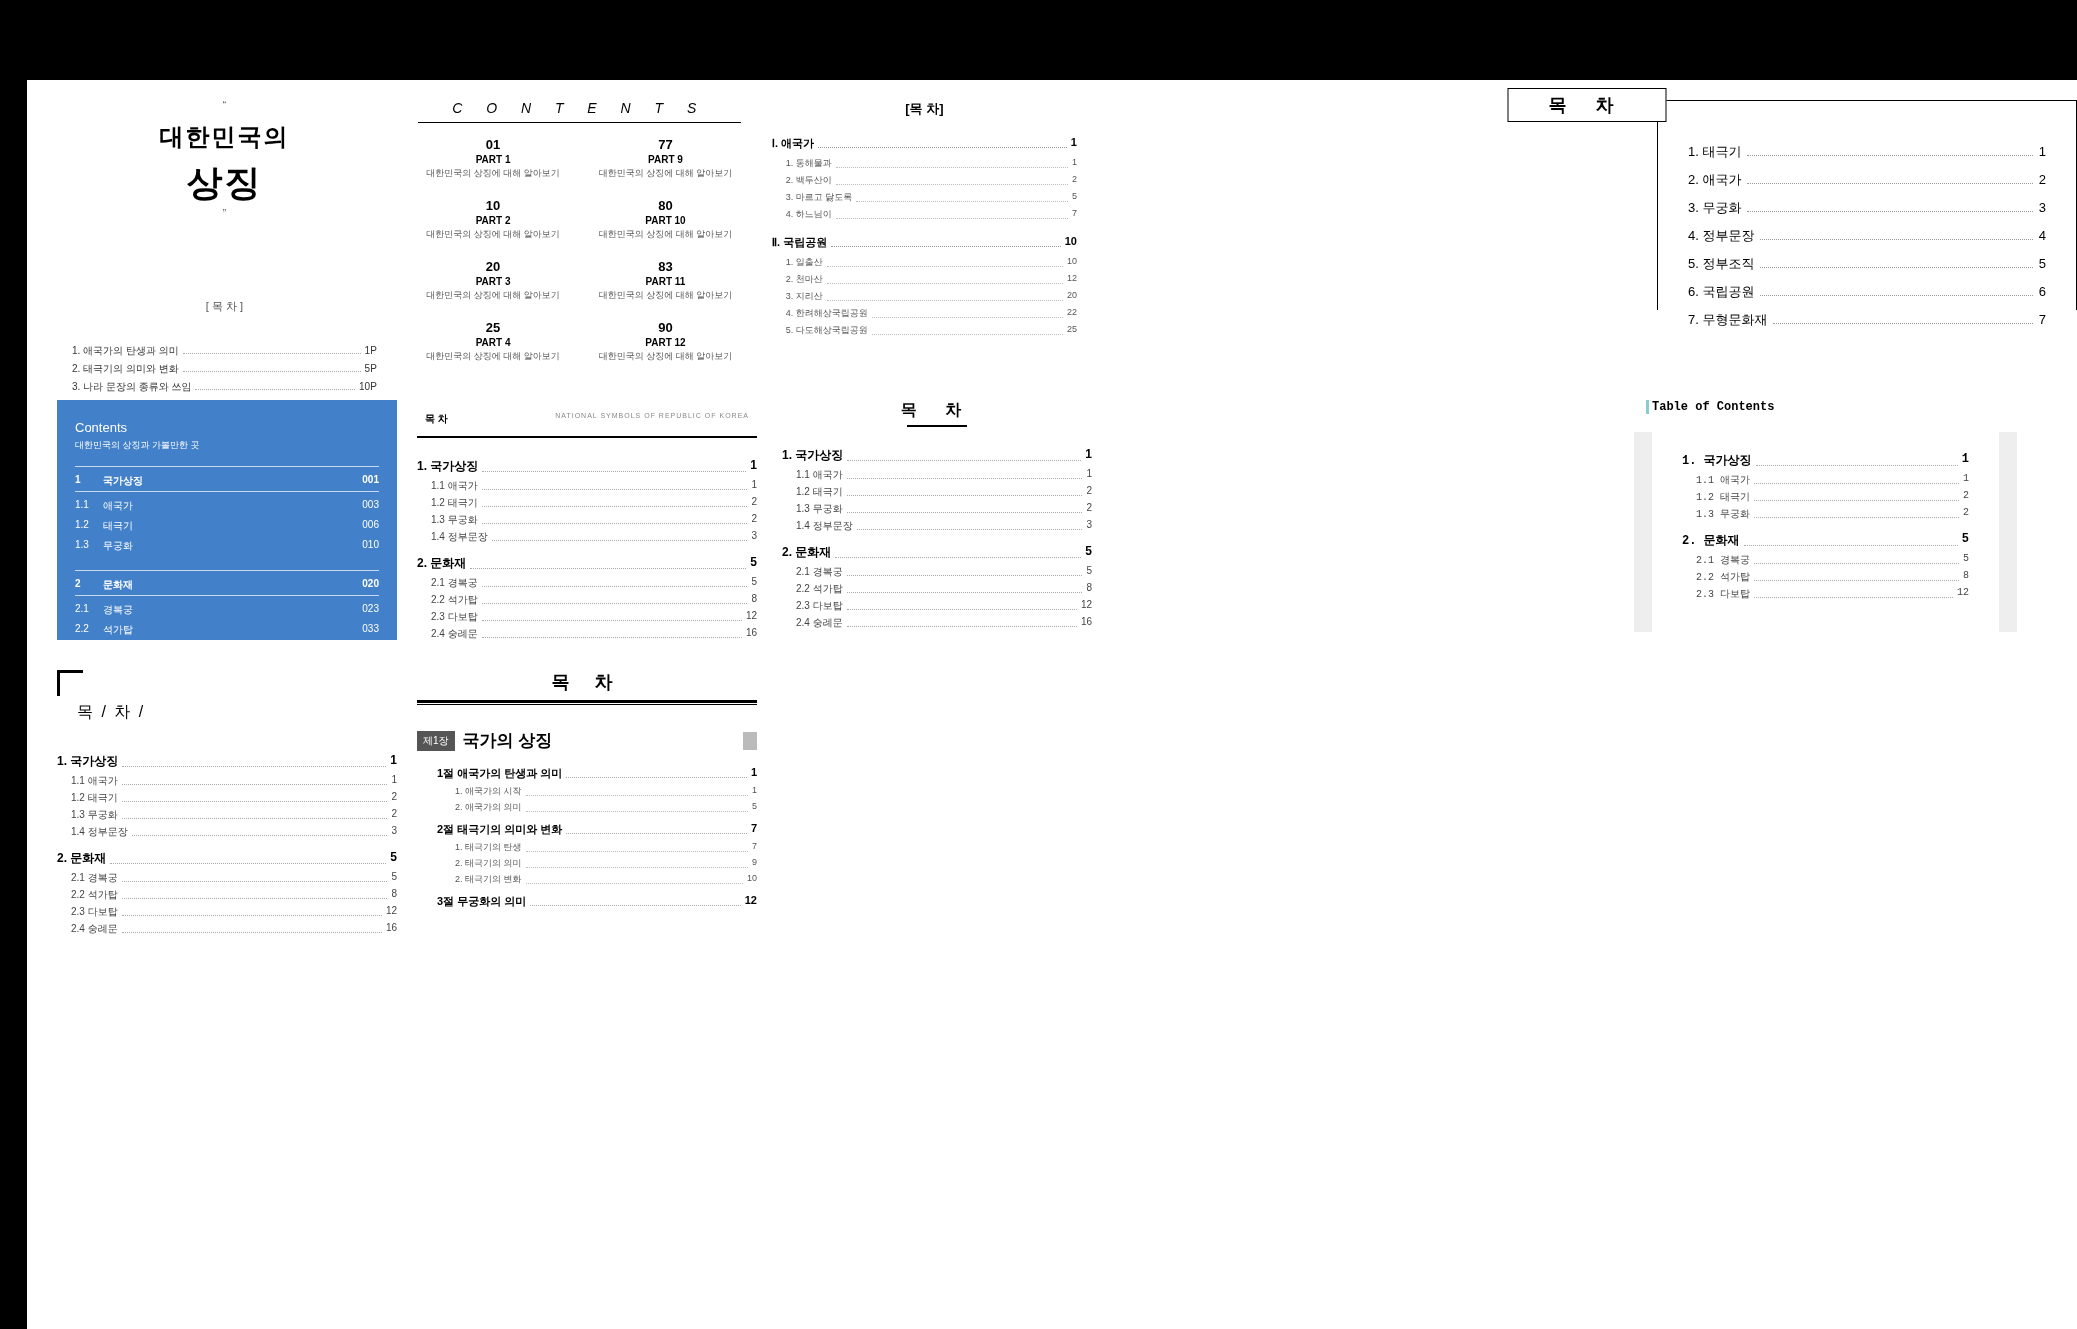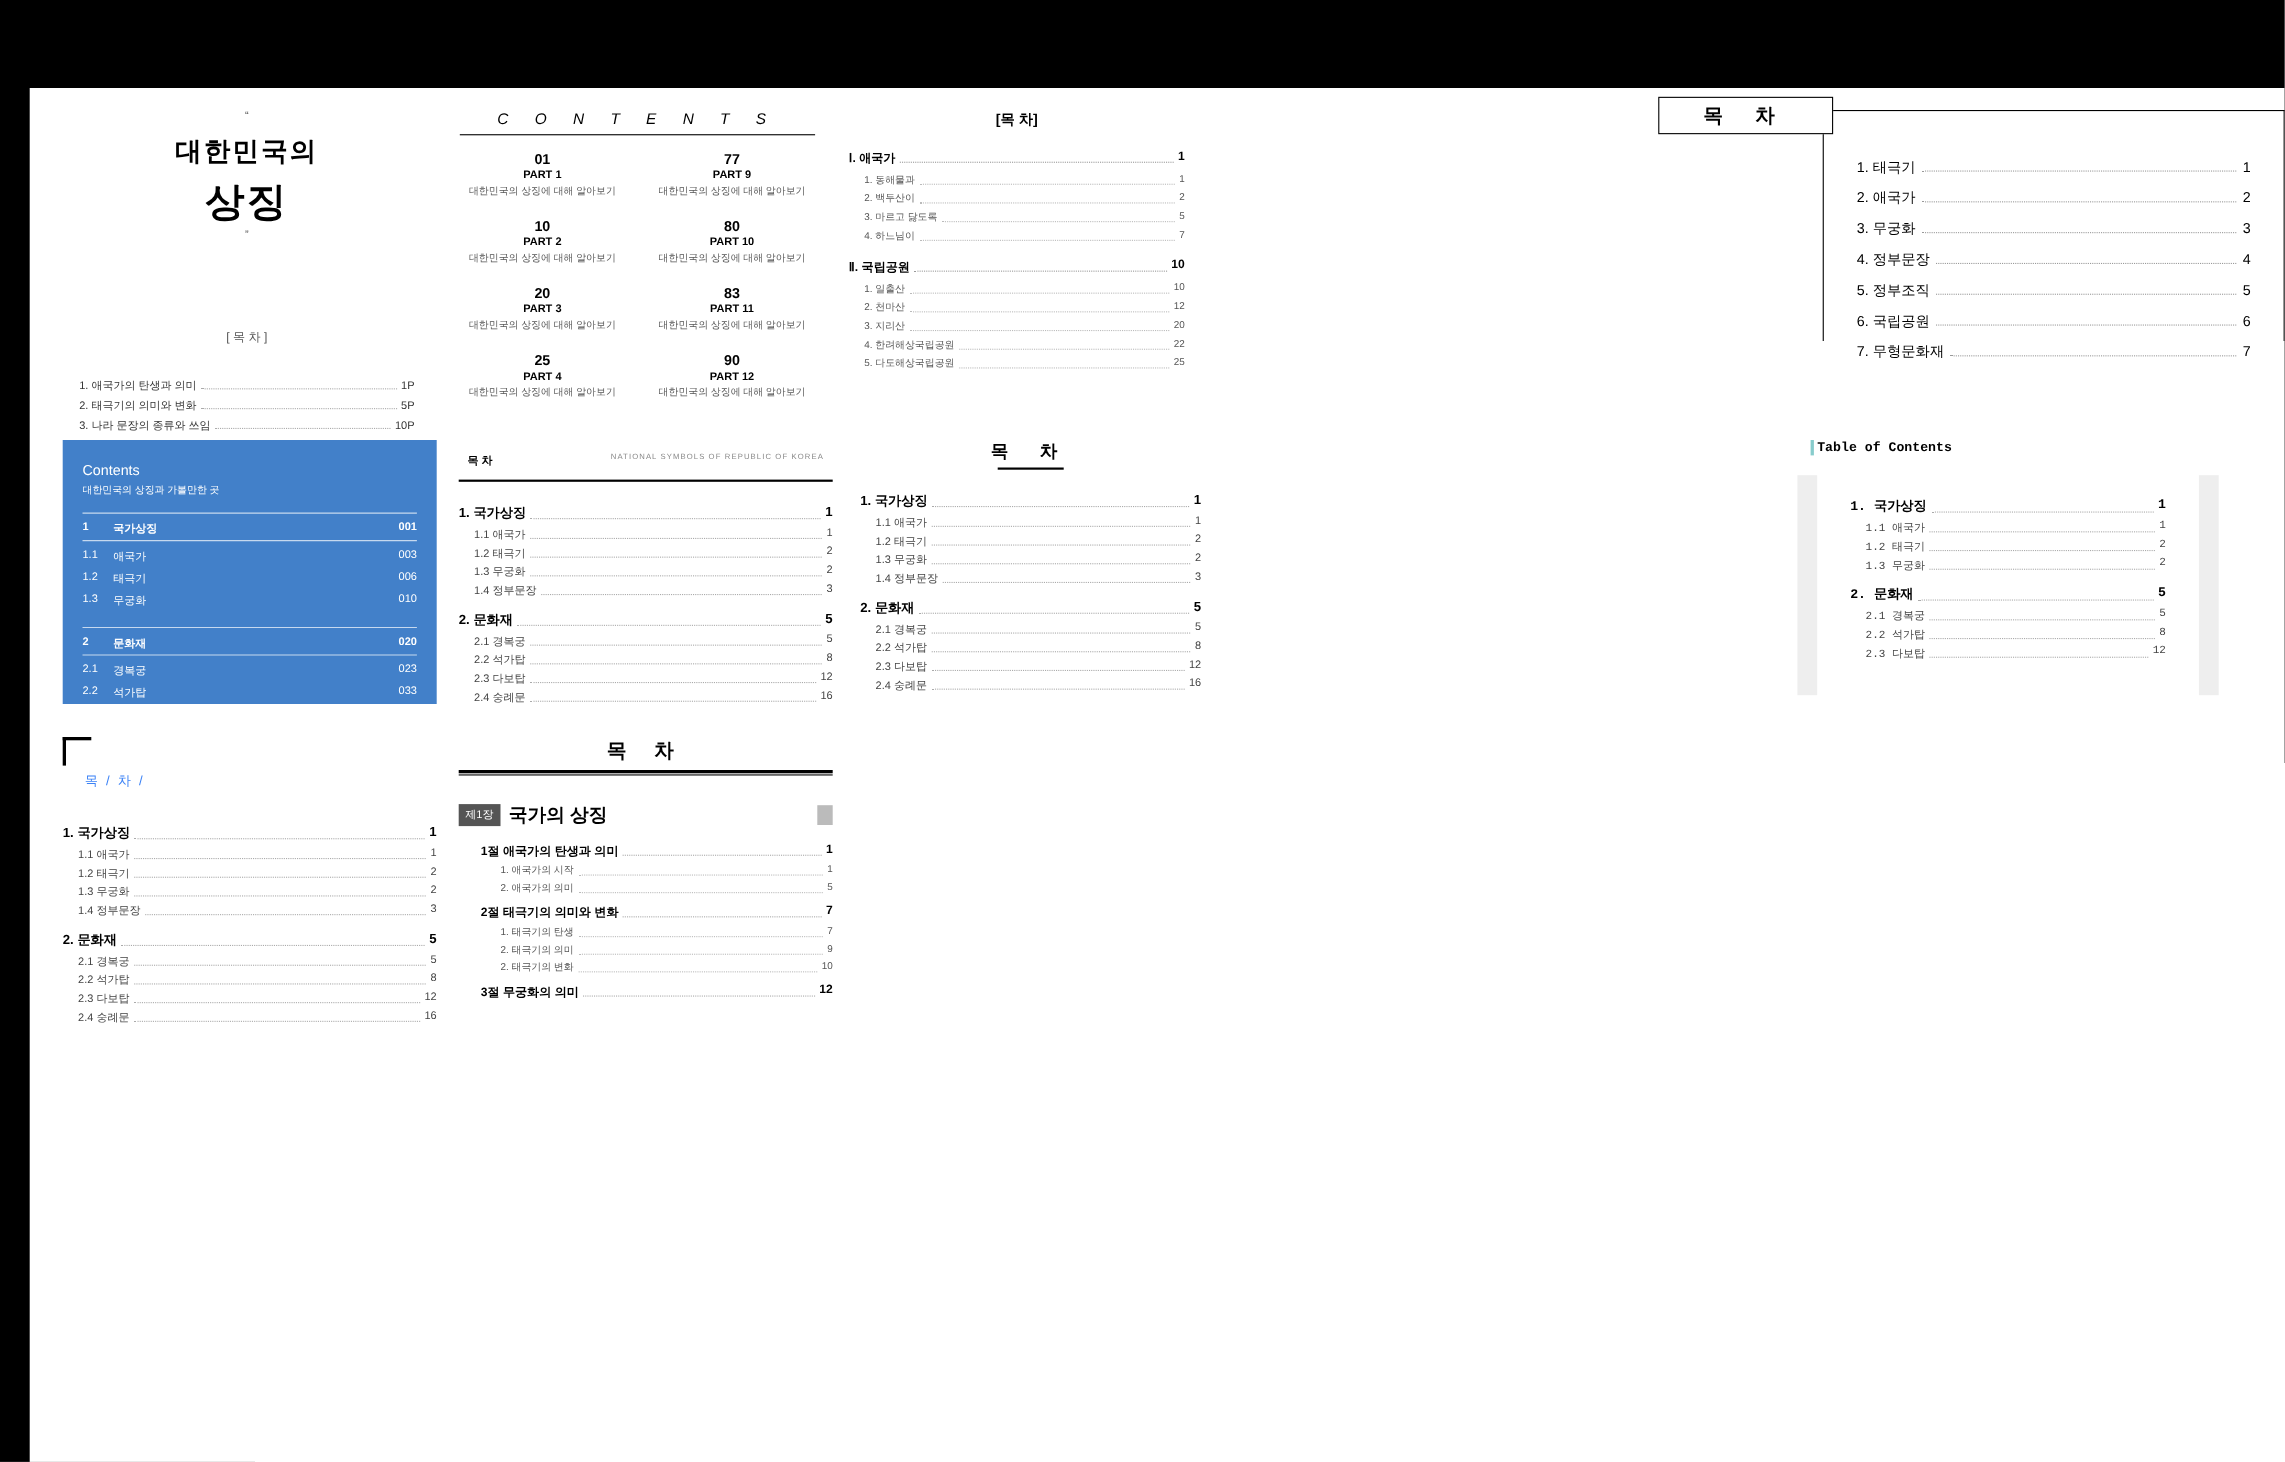--- a/index.html
+++ b/index.html
@@ -82,21 +82,21 @@
   .c2d .accent { position: absolute; left: -6px; top: 0; width: 3px; height: 14px; background: #8cc; }
   .c2d .hd { font-size: 12px; font-weight: 700; margin-bottom: 18px; }
   .c2d .box { position: relative; padding: 20px 30px; }
   .c2d .box::before { content:""; position:absolute; left:-18px; top:0; bottom:0; width:18px; background:#eee; }
   .c2d .box::after { content:""; position:absolute; right:-18px; top:0; bottom:0; width:18px; background:#eee; }
 
   
   .r3 { height: 300px; margin-top: 30px; }
   .c3a { width: 340px; margin-left: 30px; }
   .c3a .corner { width: 26px; height: 26px; border-left: 3px solid #000; border-top: 3px solid #000; }
-  .c3a .hd { font-size: 12px; margin: 6px 0 30px 20px; color: #3b82f6; letter-spacing: 2px; }
+  .c3a .hd { font-size: 16px; margin: 6px 0 30px 20px; color: #000000; letter-spacing: 2px; }
 
   .c3b { width: 340px; margin-left: 20px; }
   .c3b .hd { text-align: center; font-size: 18px; font-weight: 700; letter-spacing: 10px; }
   .c3b .rule { border-top: 3px solid #000; border-bottom: 1px solid #000; height: 5px; margin: 6px 0 24px; }
   .c3b .chip { display: flex; align-items: center; margin-bottom: 14px; }
   .c3b .chip .b { background: #555; color: #fff; font-size: 10px; padding: 3px 6px; }
   .c3b .chip .t { font-size: 17px; font-weight: 700; margin-left: 8px; flex:1; }
   .c3b .chip .e { width: 14px; height: 18px; background: #bbb; }
   .c3b .sub { font-size: 11px; font-weight: 700; display: flex; margin: 8px 0 4px 20px; }
   .c3b .sub .t { flex:0 0 auto; }

